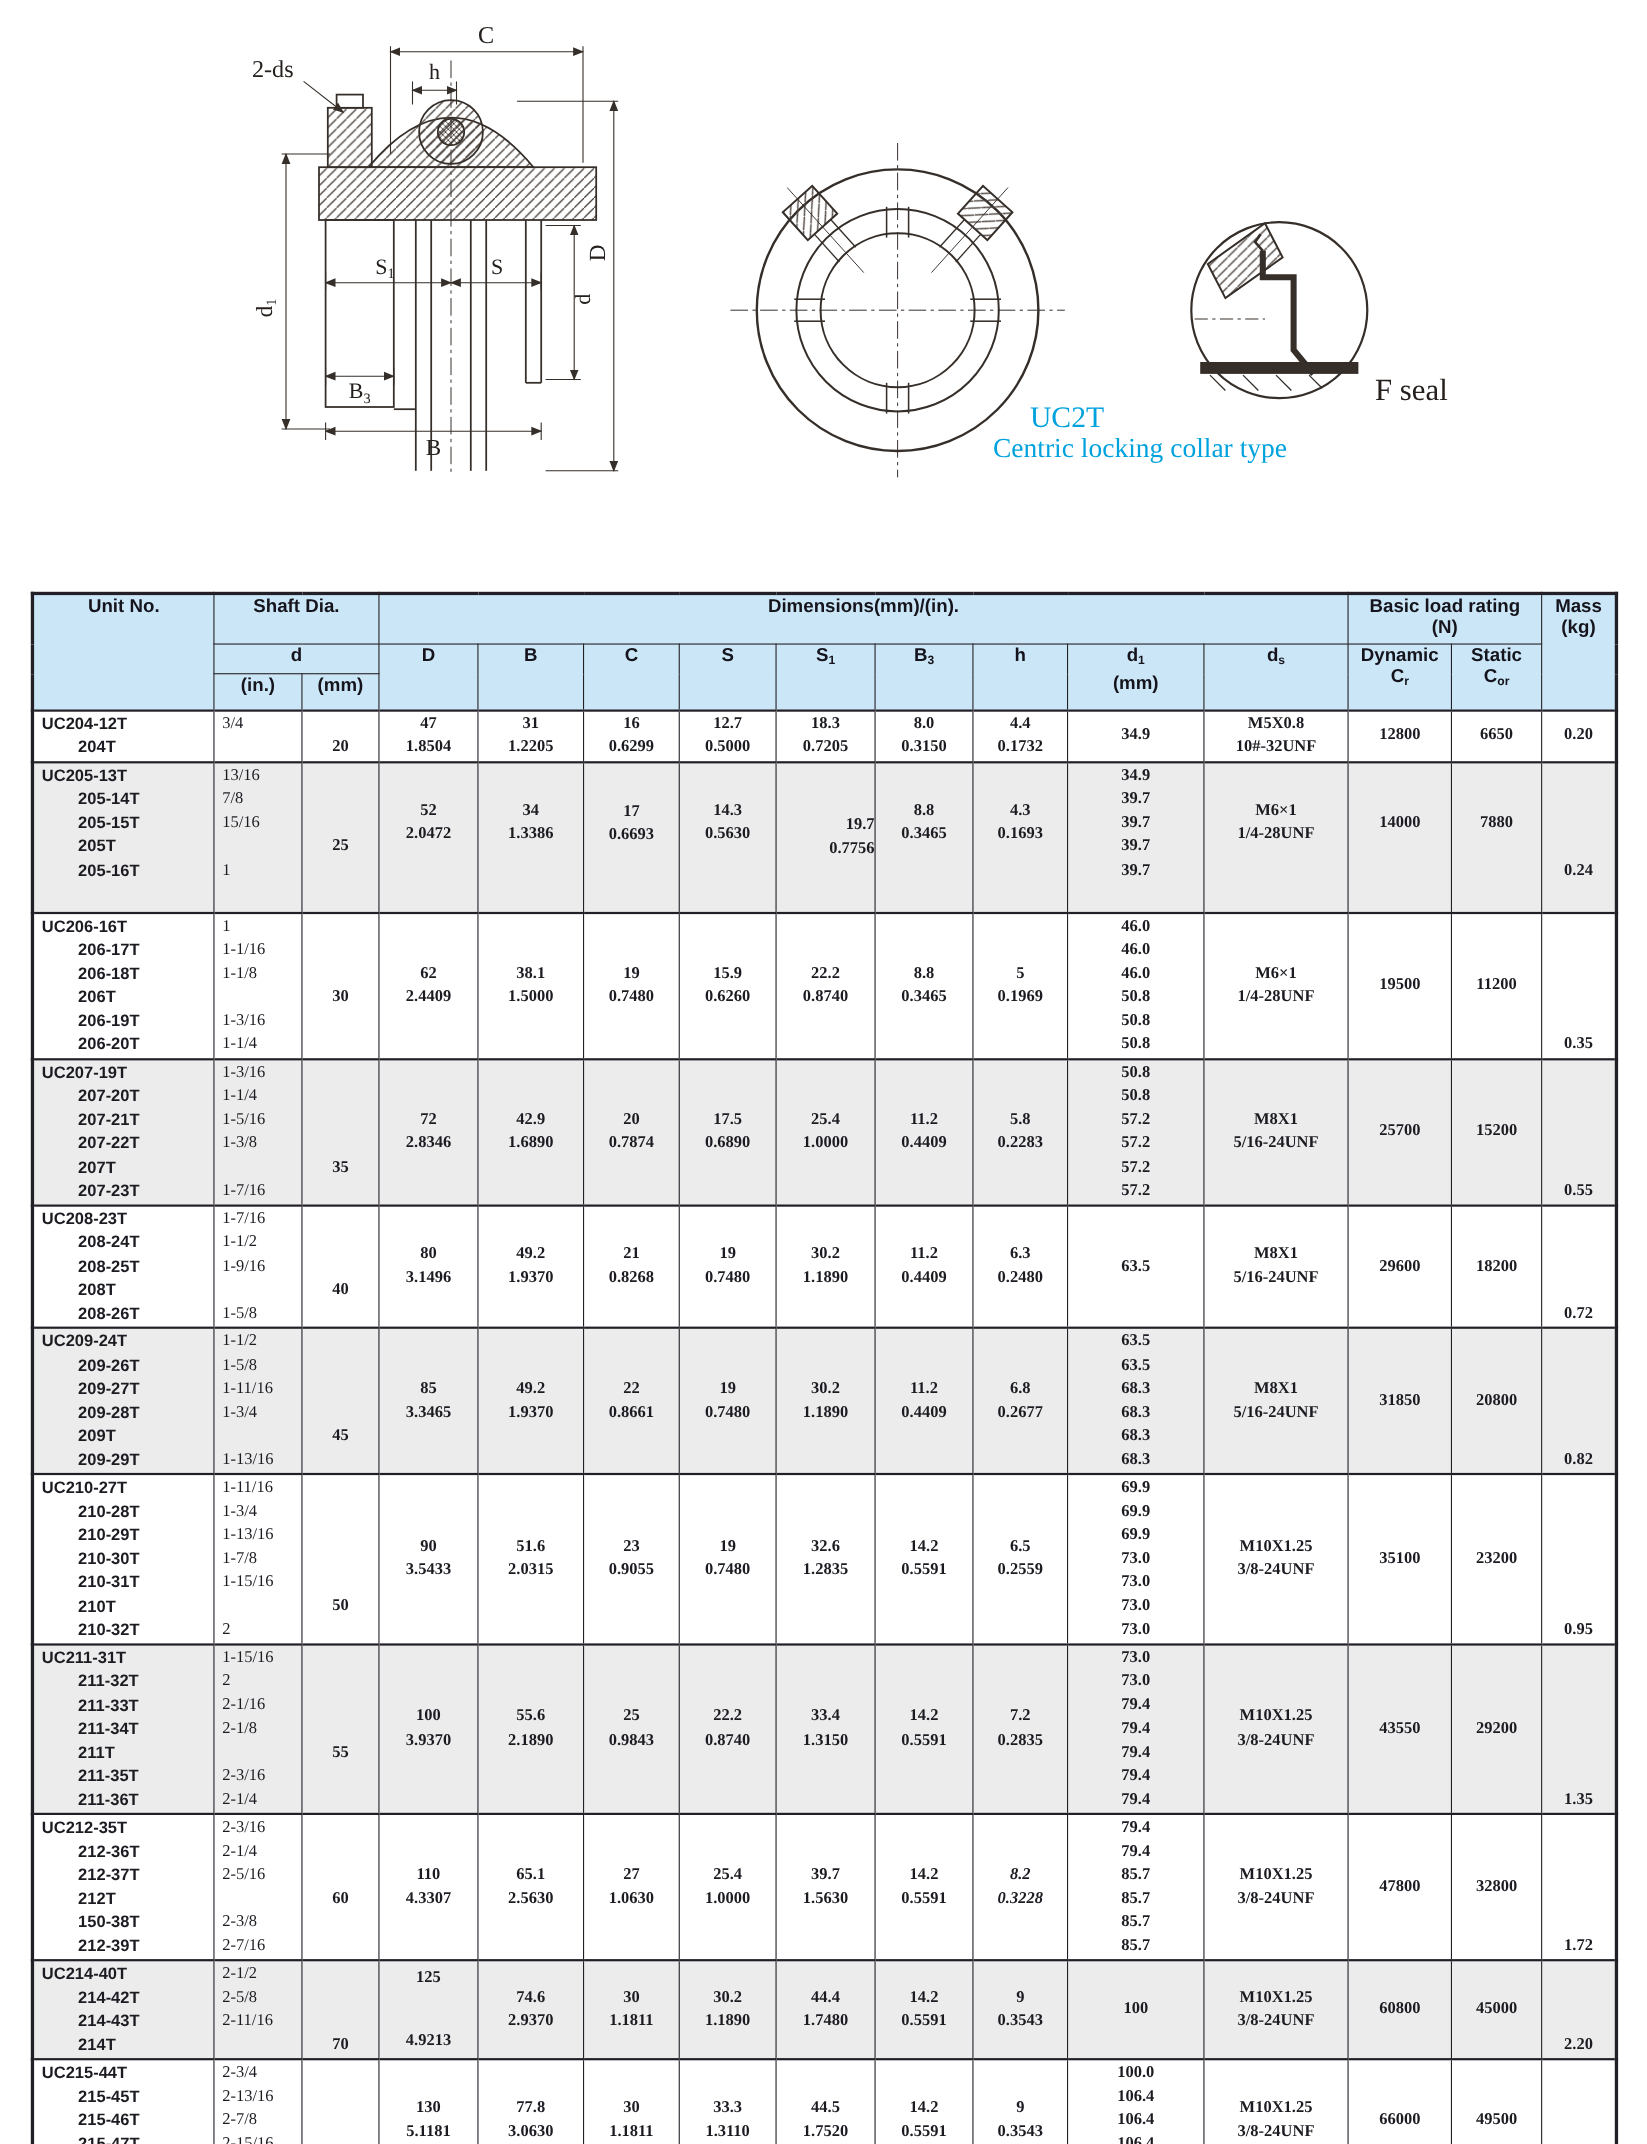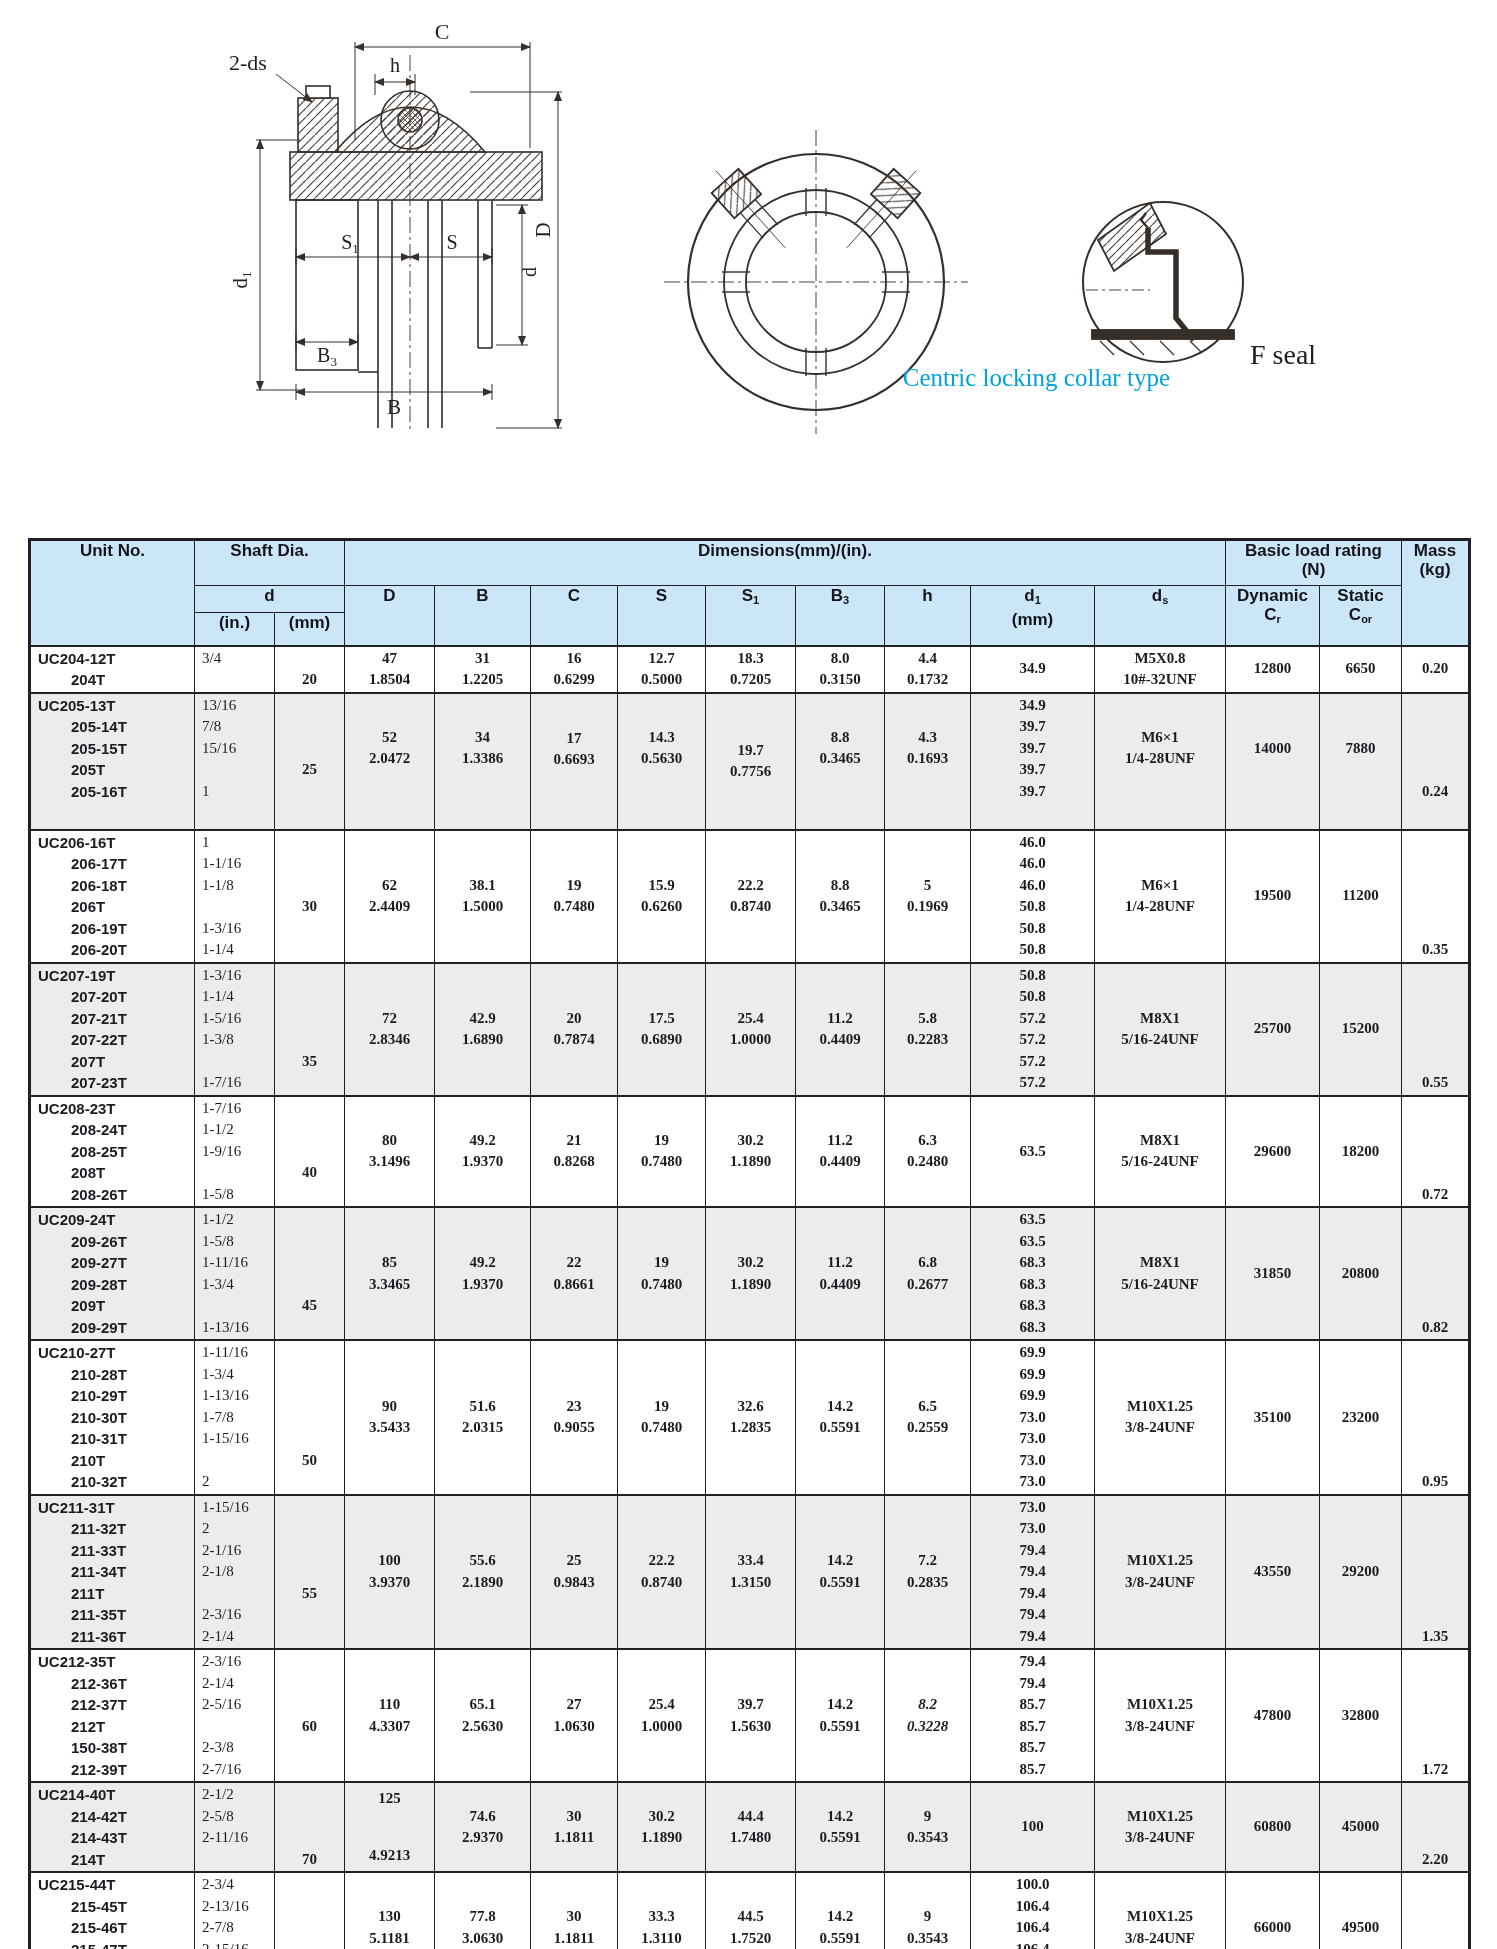--- a/index.html
+++ b/index.html
@@ -139,20 +139,21 @@
         <path d="M1148,228 L1141,220 L1146,213" stroke-width="2.4"></path>
         <path d="M1148,228 L1148,252 L1176,252 L1176,318 L1194,340" stroke-width="5.5"></path>
         <rect x="1092" y="330" width="142" height="9" fill="#352e29"></rect>
         <path d="M1100,341 l14,14 M1130,341 l14,14 M1160,341 l14,14 M1190,341 l12,12" stroke-width="1.2"></path>
         <line x1="1086" y1="290" x2="1150" y2="290" stroke-width="0.9" stroke-dasharray="12 4 3 4"></line>
       </g>
       <text x="1250" y="364" font-size="28">F seal</text>
     </svg>
 
     <div class="title-block">
+      <div class="t1">UC2T</div>
       <div class="t2">Centric locking collar type</div>
     </div>
   </div>
 
   <div class="table-wrap">
     <table class="spec">
       <colgroup>
         <col style="width:165px">
           <col style="width:80px">
           <col style="width:70px">
@@ -331,21 +332,21 @@
                 <div class="ln num">0.6693</div>
               </div>
             </td>
             <td>
               <div class="vcenter" style="height: 107.5px;">
                 <div class="ln num">14.3</div>
                 <div class="ln num">0.5630</div>
               </div>
             </td>
             <td>
-              <div class="vcenter" style="height: 133px;">
+              <div class="vcenter" style="height: 133px; align-items: flex-end;">
                 <div class="ln num">19.7</div>
                 <div class="ln num">0.7756</div>
               </div>
             </td>
             <td>
               <div class="vcenter" style="height: 107.5px;">
                 <div class="ln num">8.8</div>
                 <div class="ln num">0.3465</div>
               </div>
             </td>

